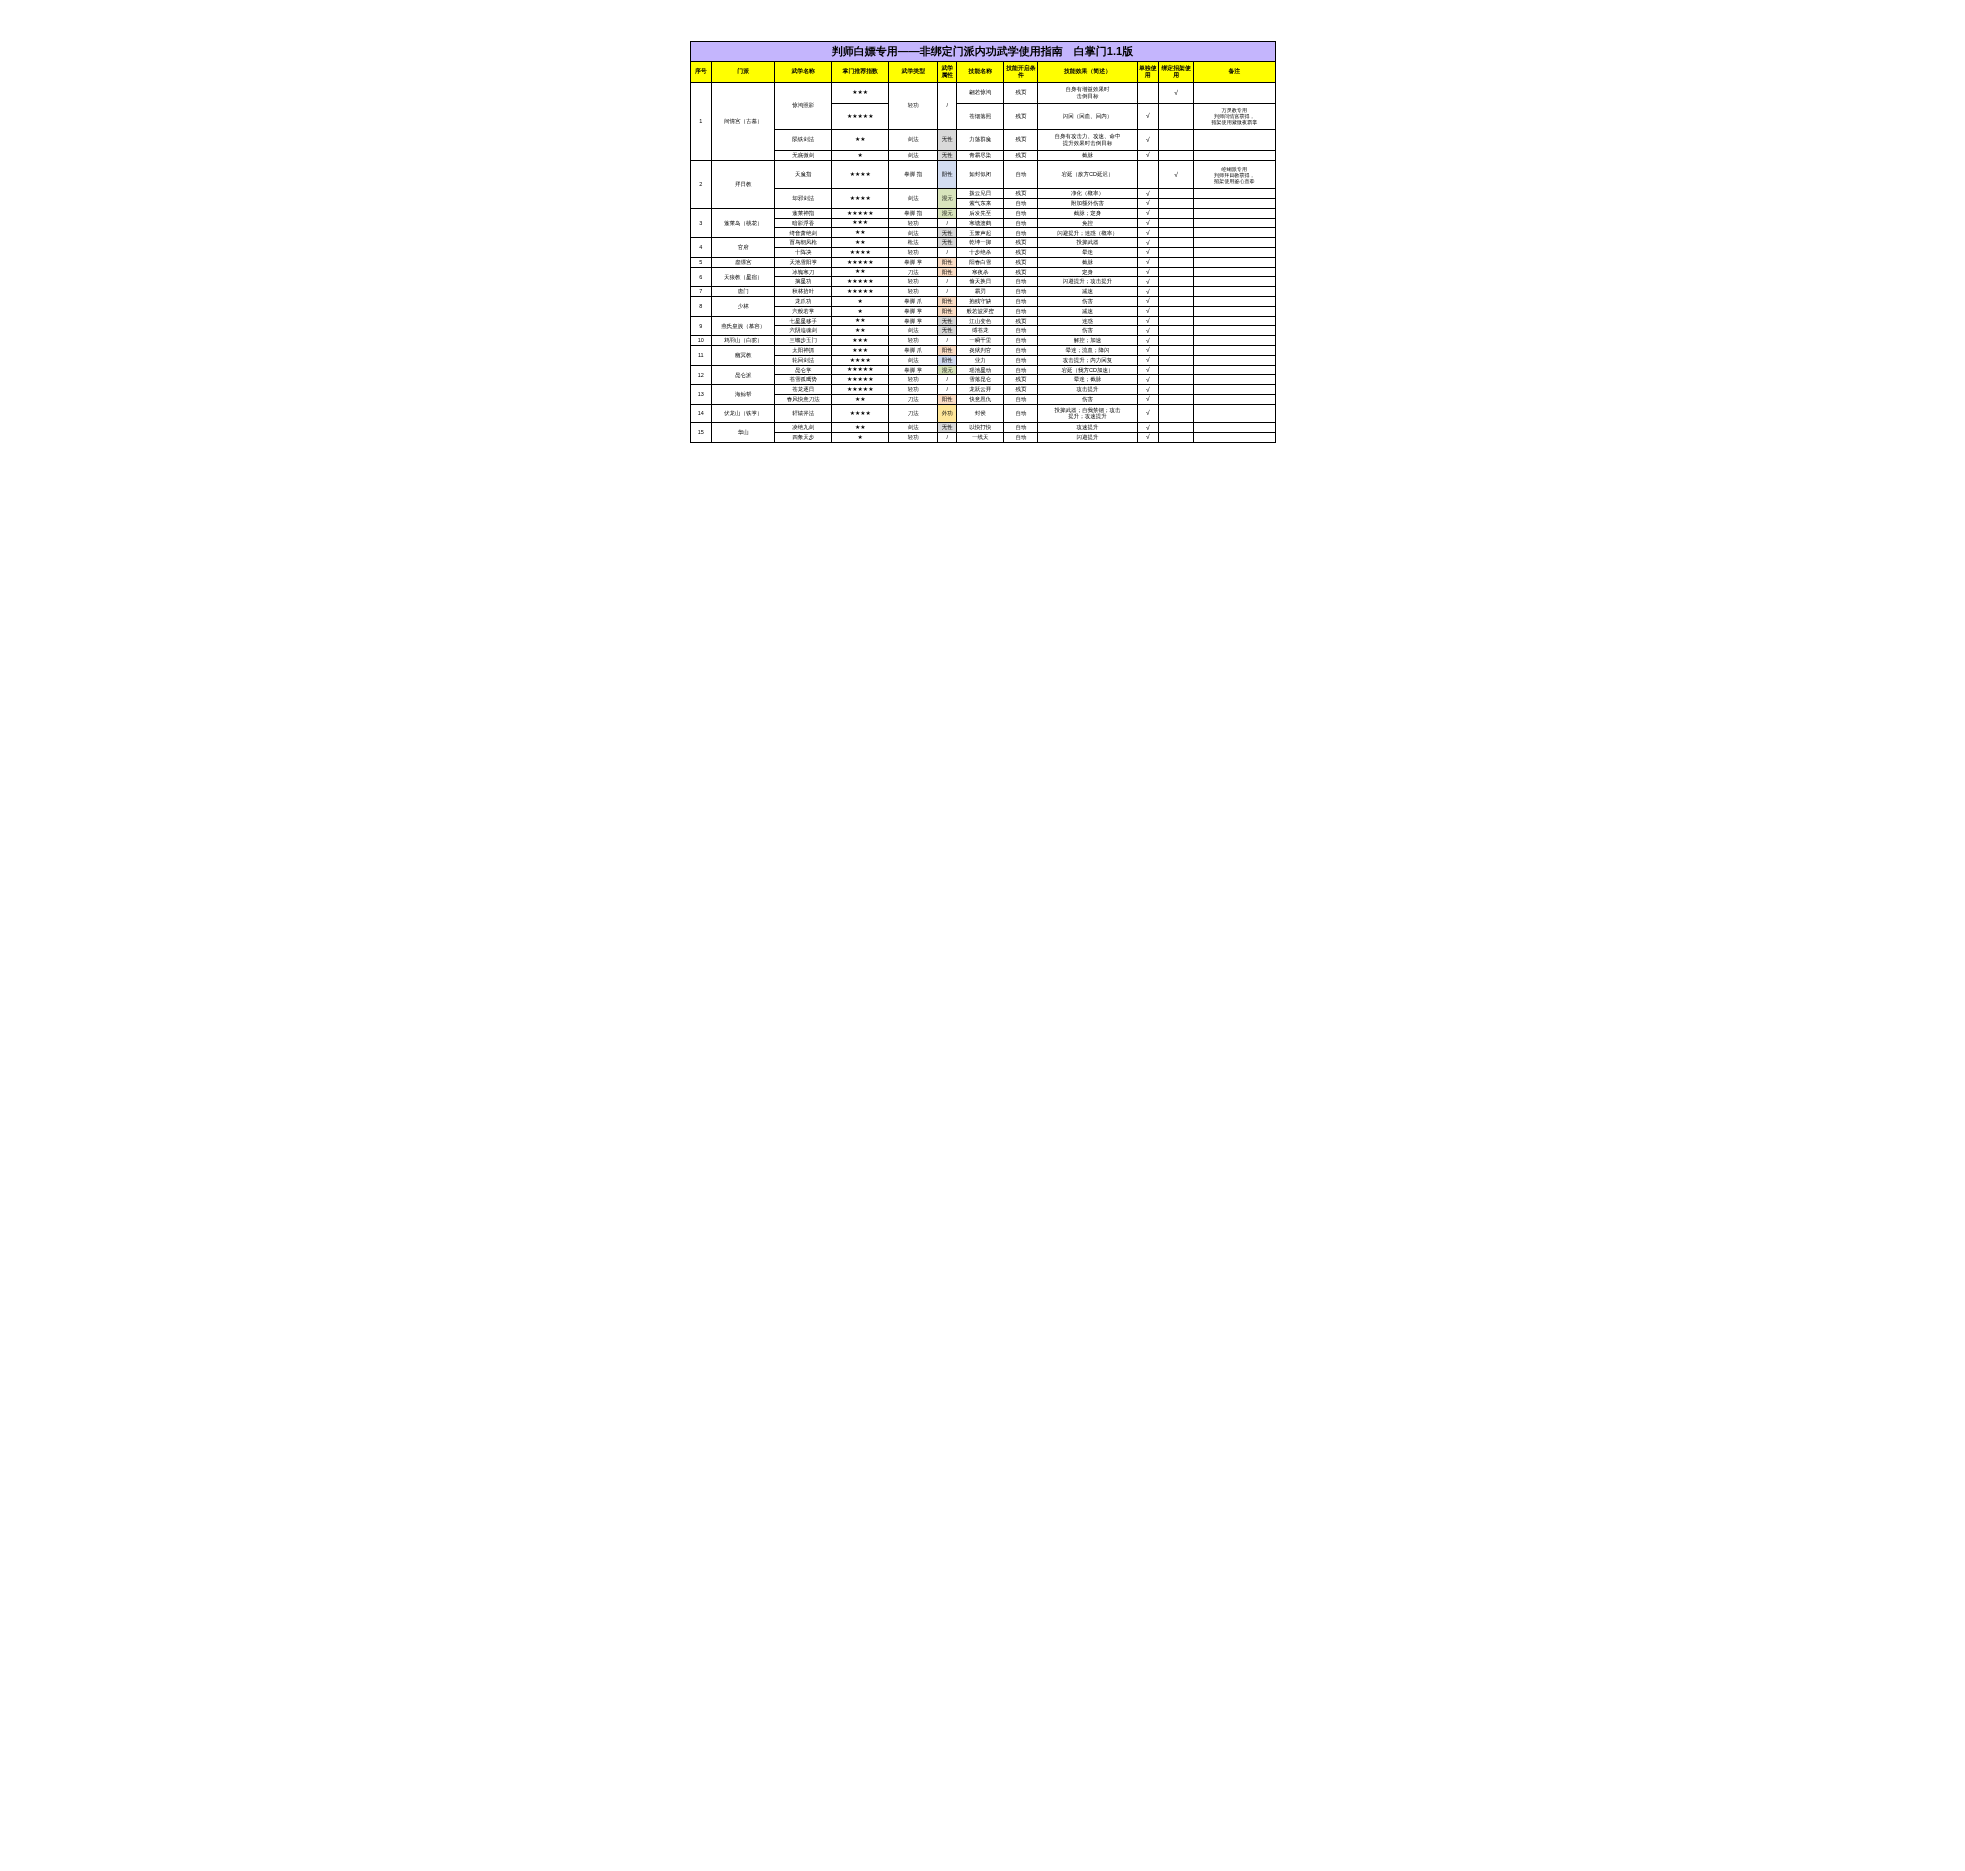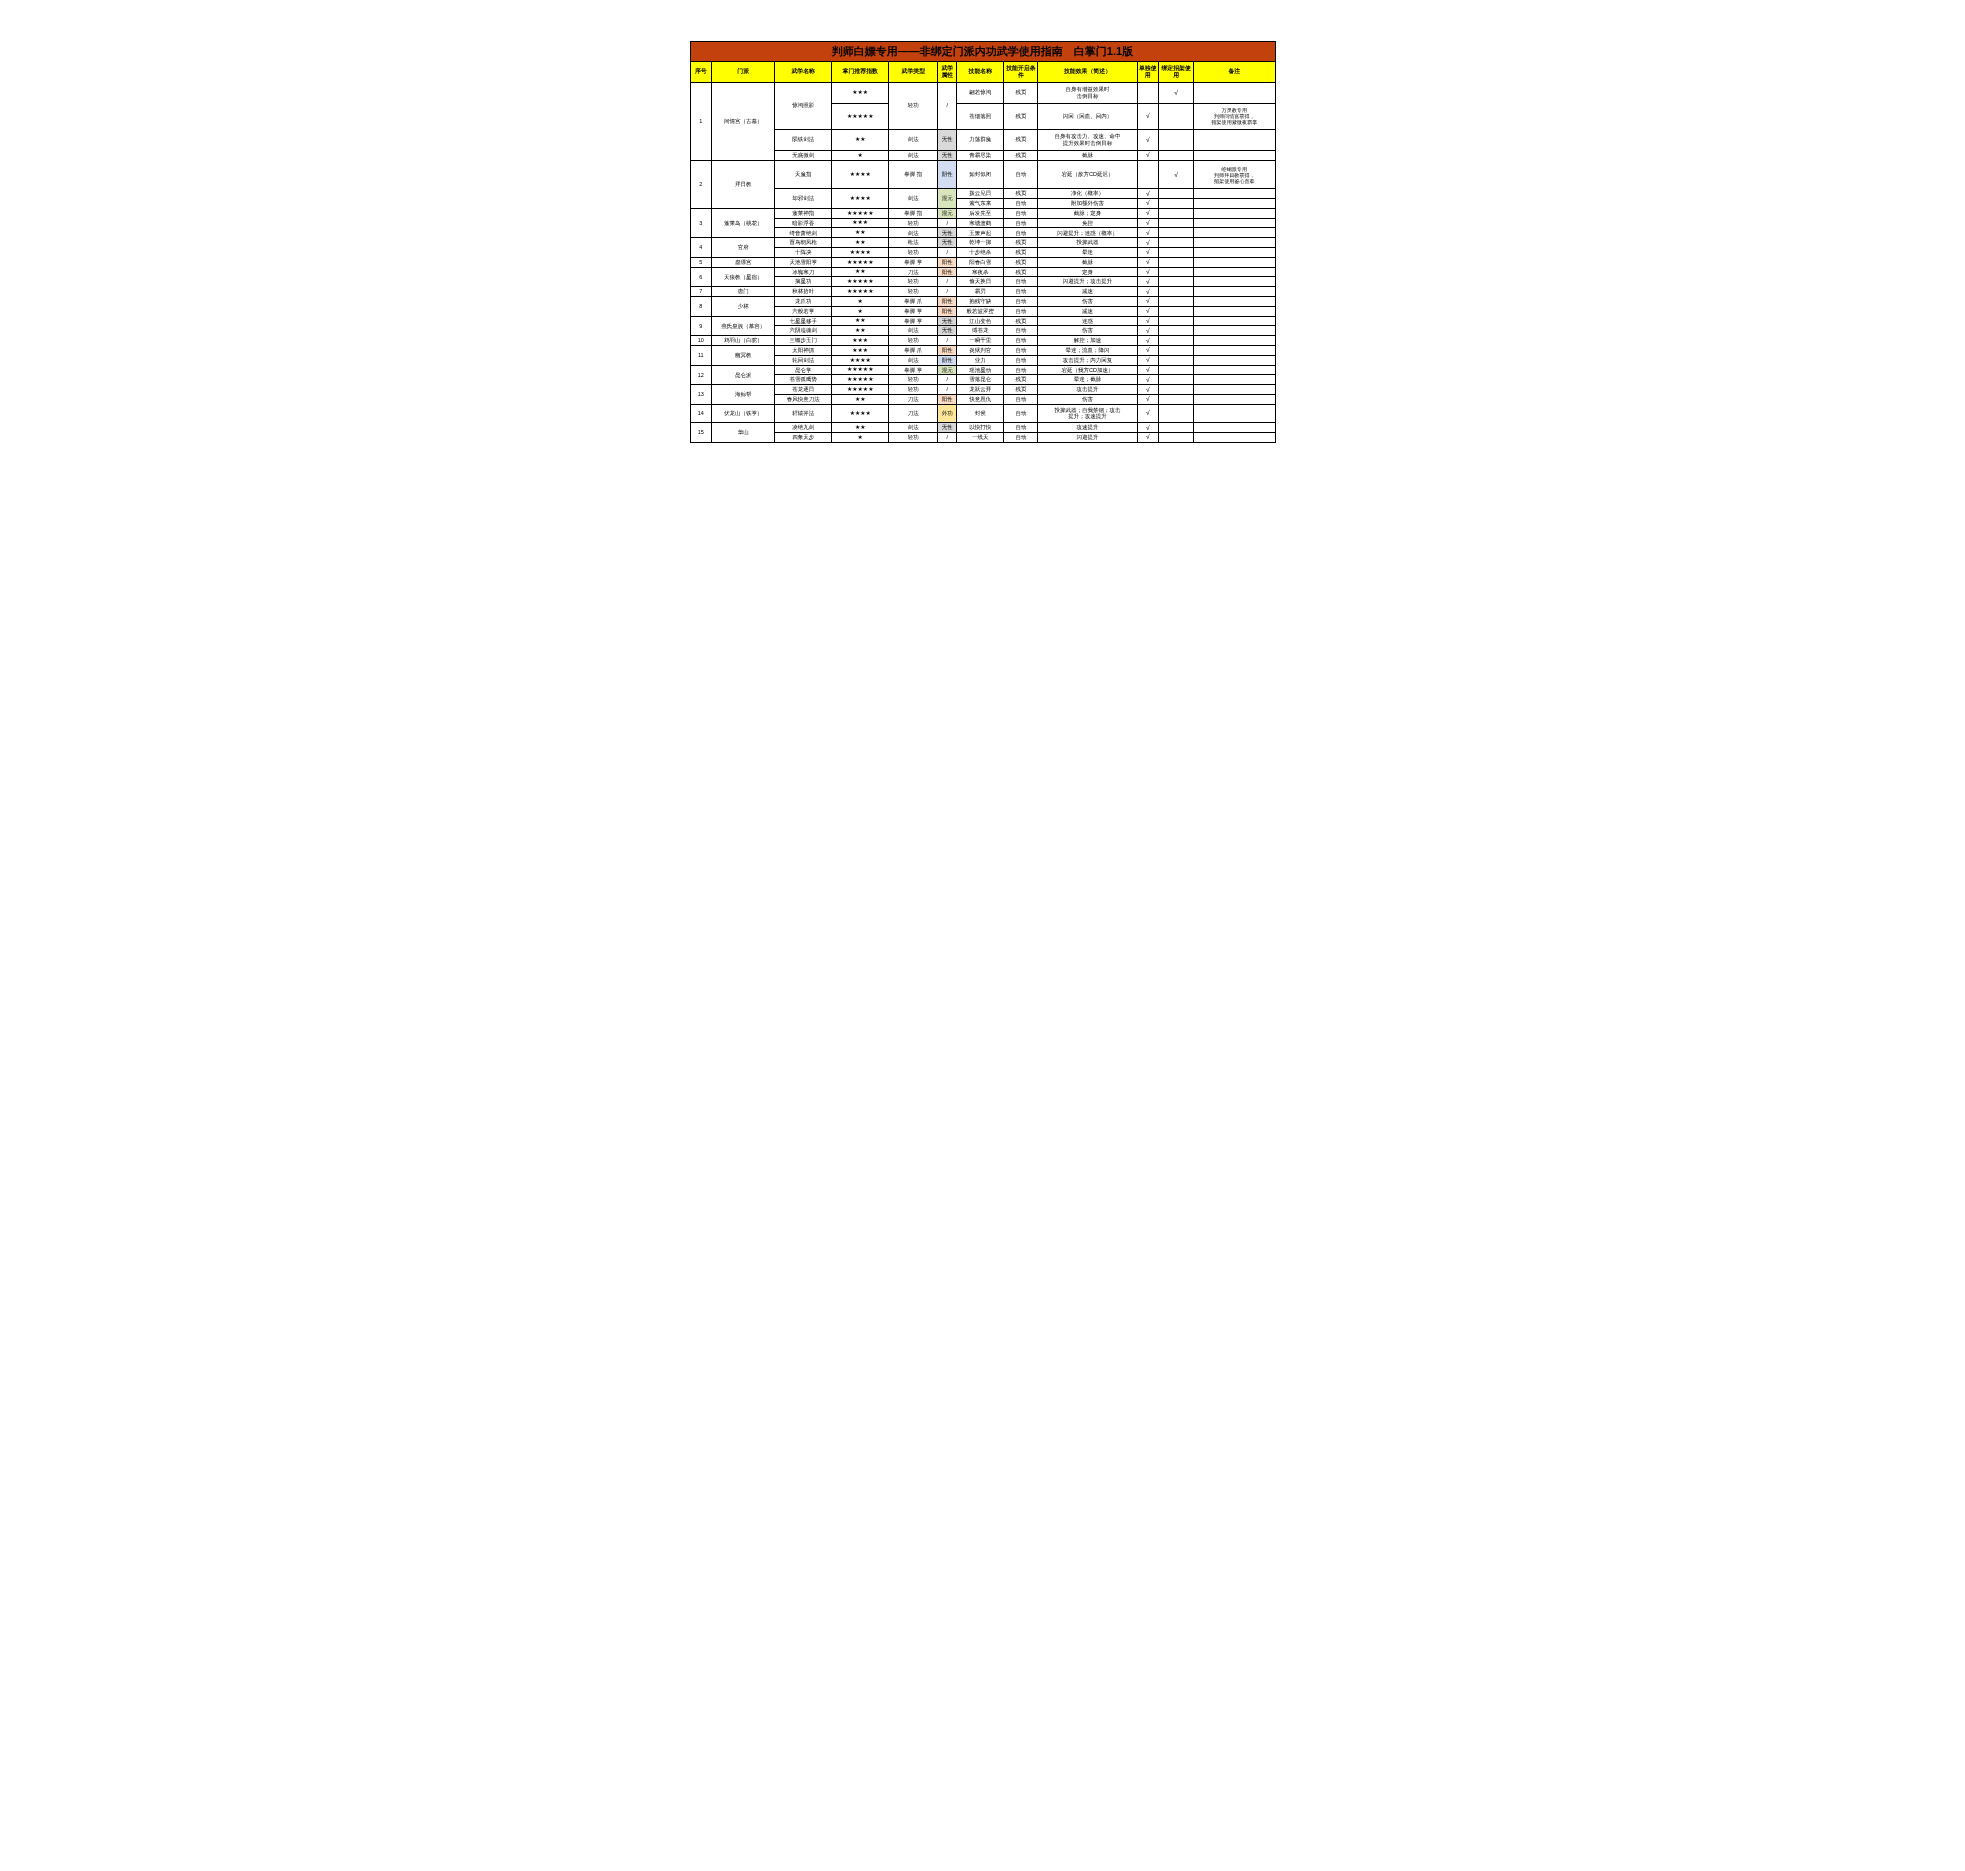--- a/index.html
+++ b/index.html
@@ -26,21 +26,21 @@
     vertical-align: middle;
     padding: 0.4px 1.2px;
     overflow: hidden;
     color: #000;
   }
   tr { height: 9.8px; }
   .title-cell {
     font-size: 11px;
     font-weight: bold;
     height: 18px;
-    background: #c2410c;
+    background: #c4b5fd;
   }
   .hdr {
     background: var(--header-bg, #ffff00);
     font-size: 5.9px;
     font-weight: bold;
     height: 19px;
     line-height: 1.15;
   }
   td {
     font-size: 5.5px;

